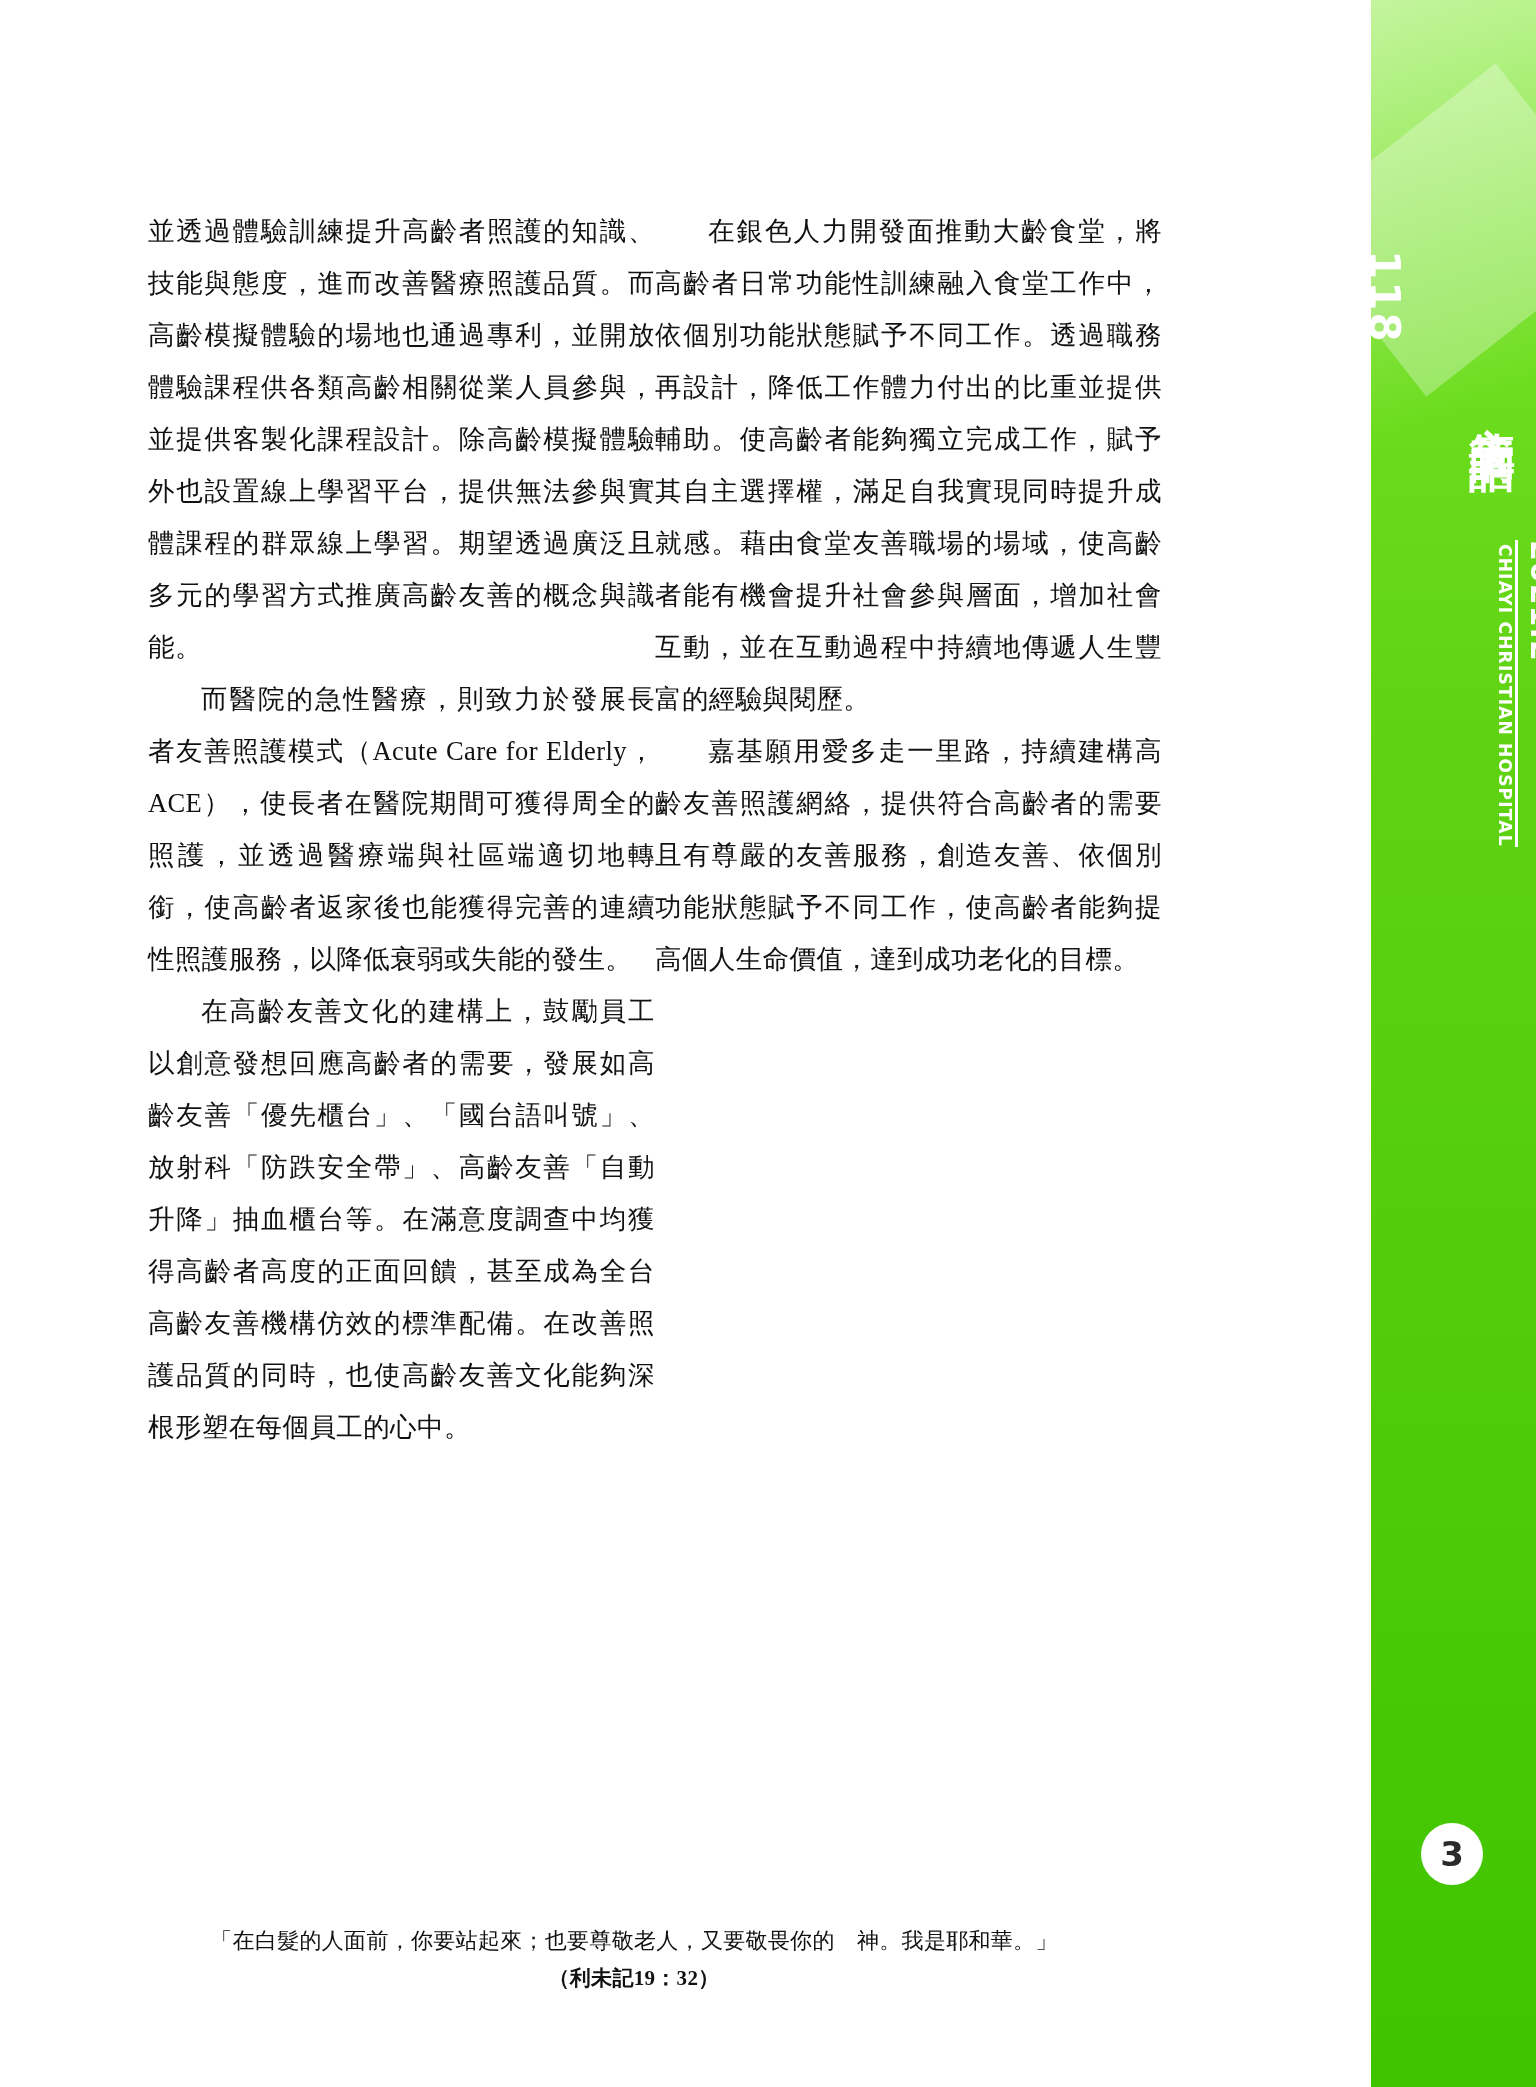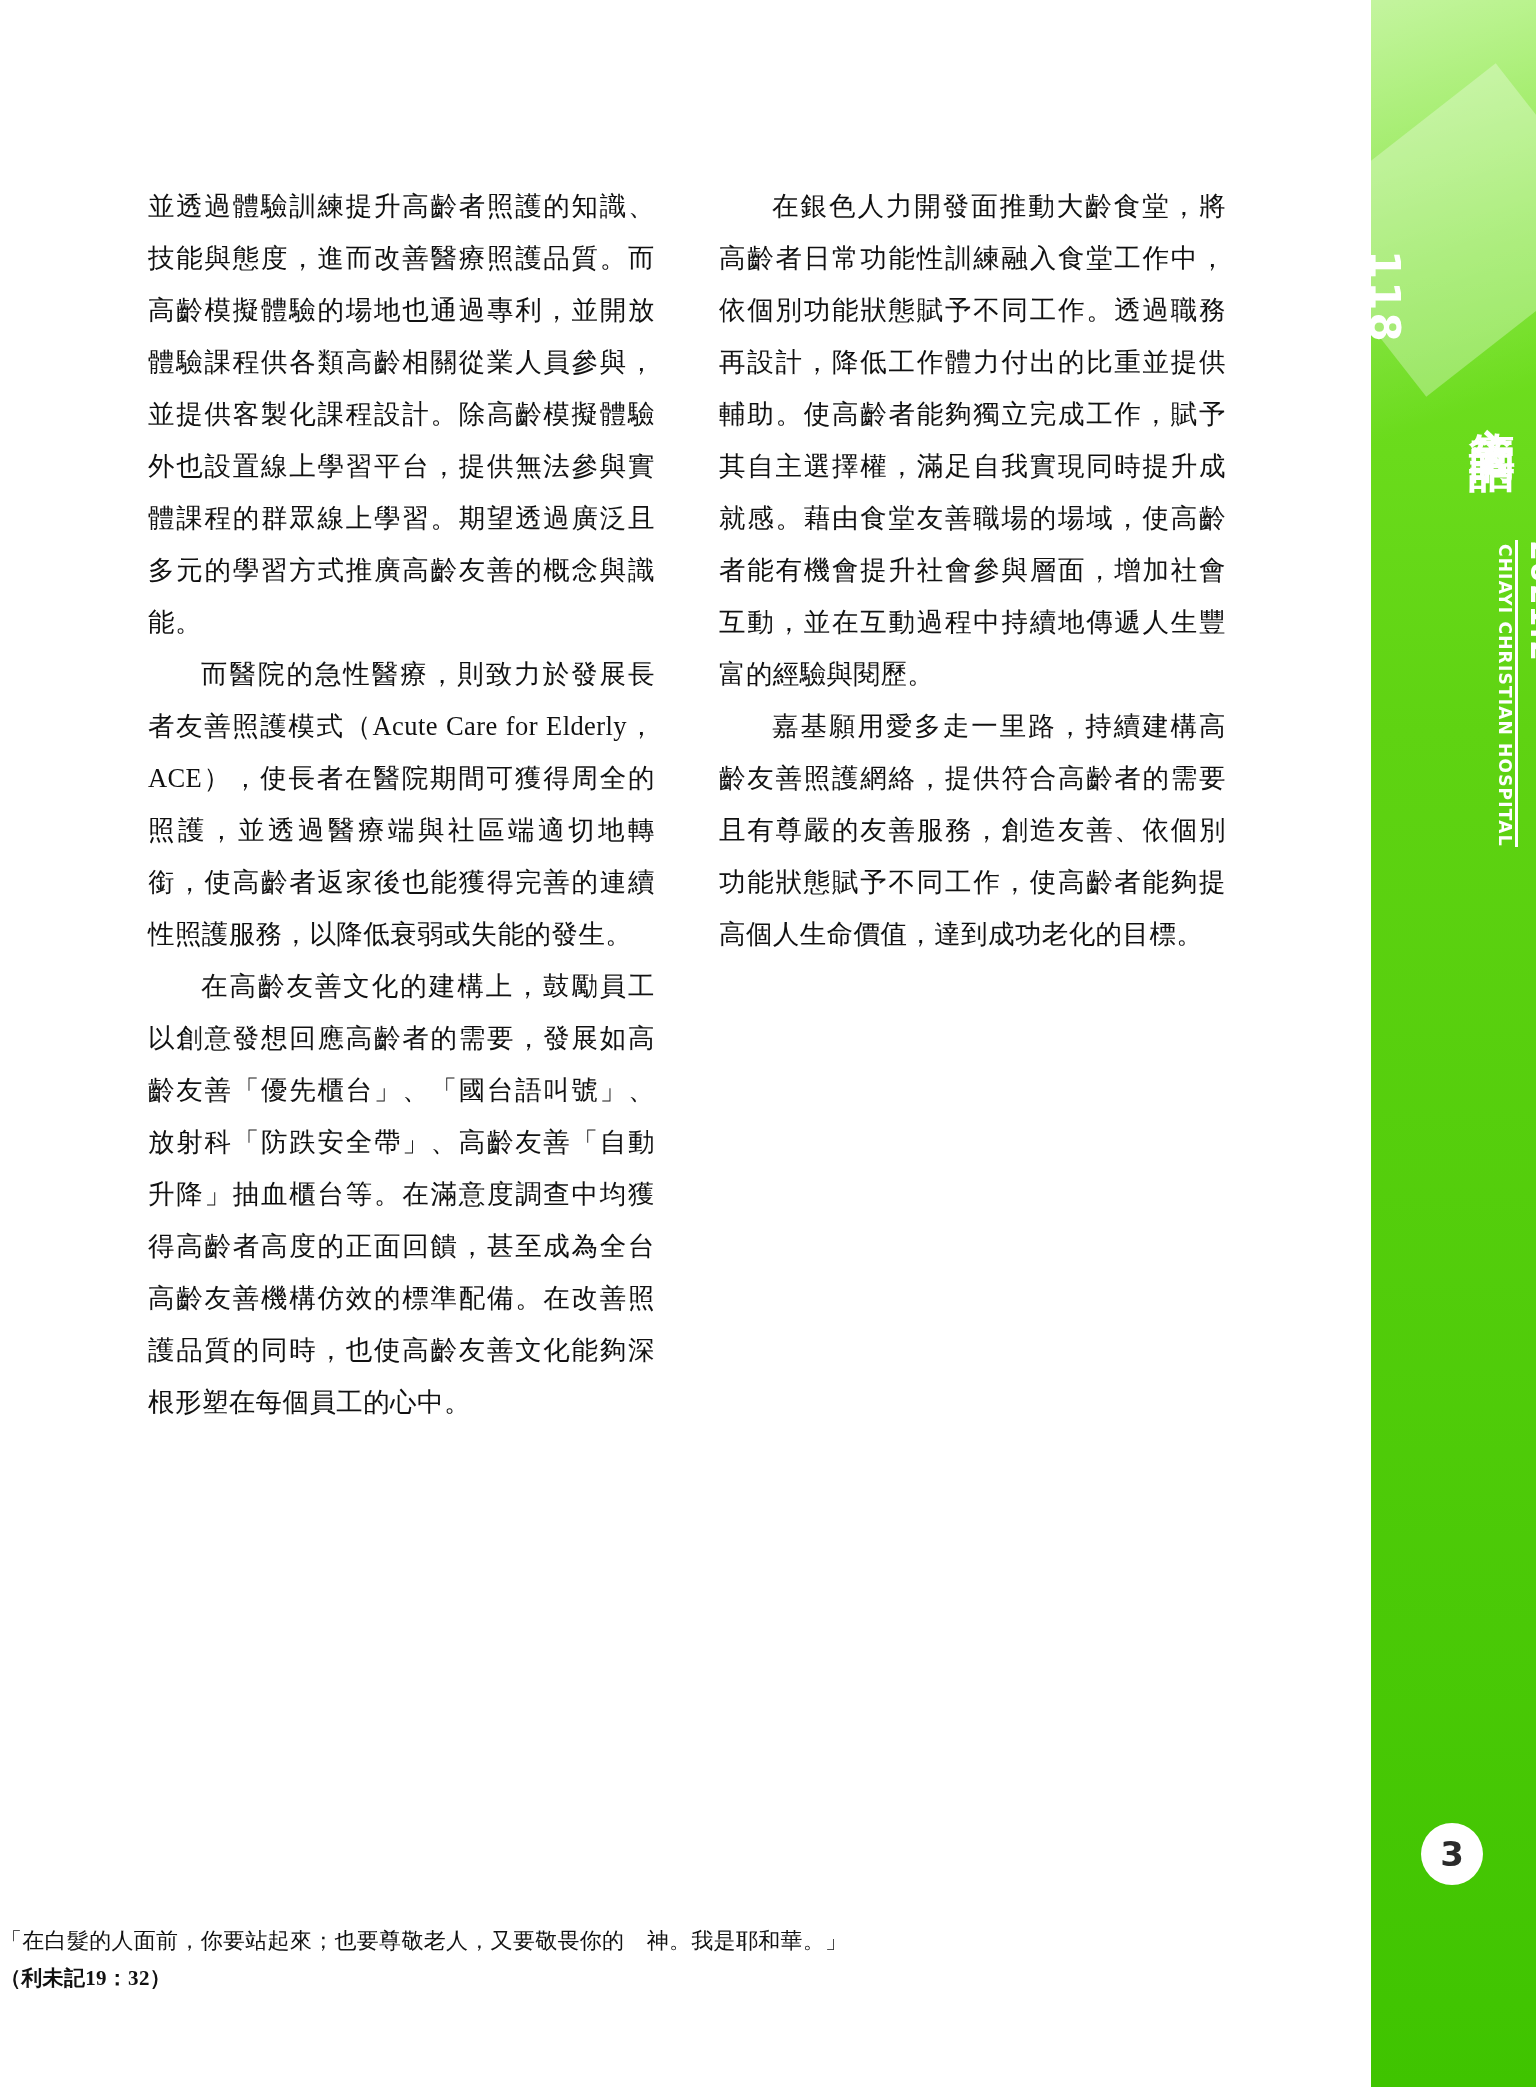--- a/index.html
+++ b/index.html
@@ -121,25 +121,24 @@
   
   #content {
     position: absolute;
     top: 0;
     left: 0;
     width: 1371px;
     height: 2087px;
   }
   .columns {
     position: absolute;
-    top: 180px;
+    top: 205px;
     left: 148px;
     width: 1078px;
     display: flex;
-    gap: 64px;
   }
   .col {
     width: 507px;
   }
   .col p {
     margin: 0;
     font-family: "Liberation Serif", "DejaVu Serif", serif;
     font-size: 26.5px;
     line-height: 52px;
     color: #111111;
@@ -151,21 +150,21 @@
   .col p.noindent {
     text-indent: 0;
   }
 
   
   .footer {
     position: absolute;
     left: 0;
     top: 1922px;
     width: 1268px;
-    text-align: left;
+    text-align: center;
     font-family: "Liberation Serif", "DejaVu Serif", serif;
     color: #111111;
   }
   .footer .verse {
     font-size: 22px;
     line-height: 38px;
     letter-spacing: 0.3px;
   }
   .footer .ref {
     font-size: 21px;

